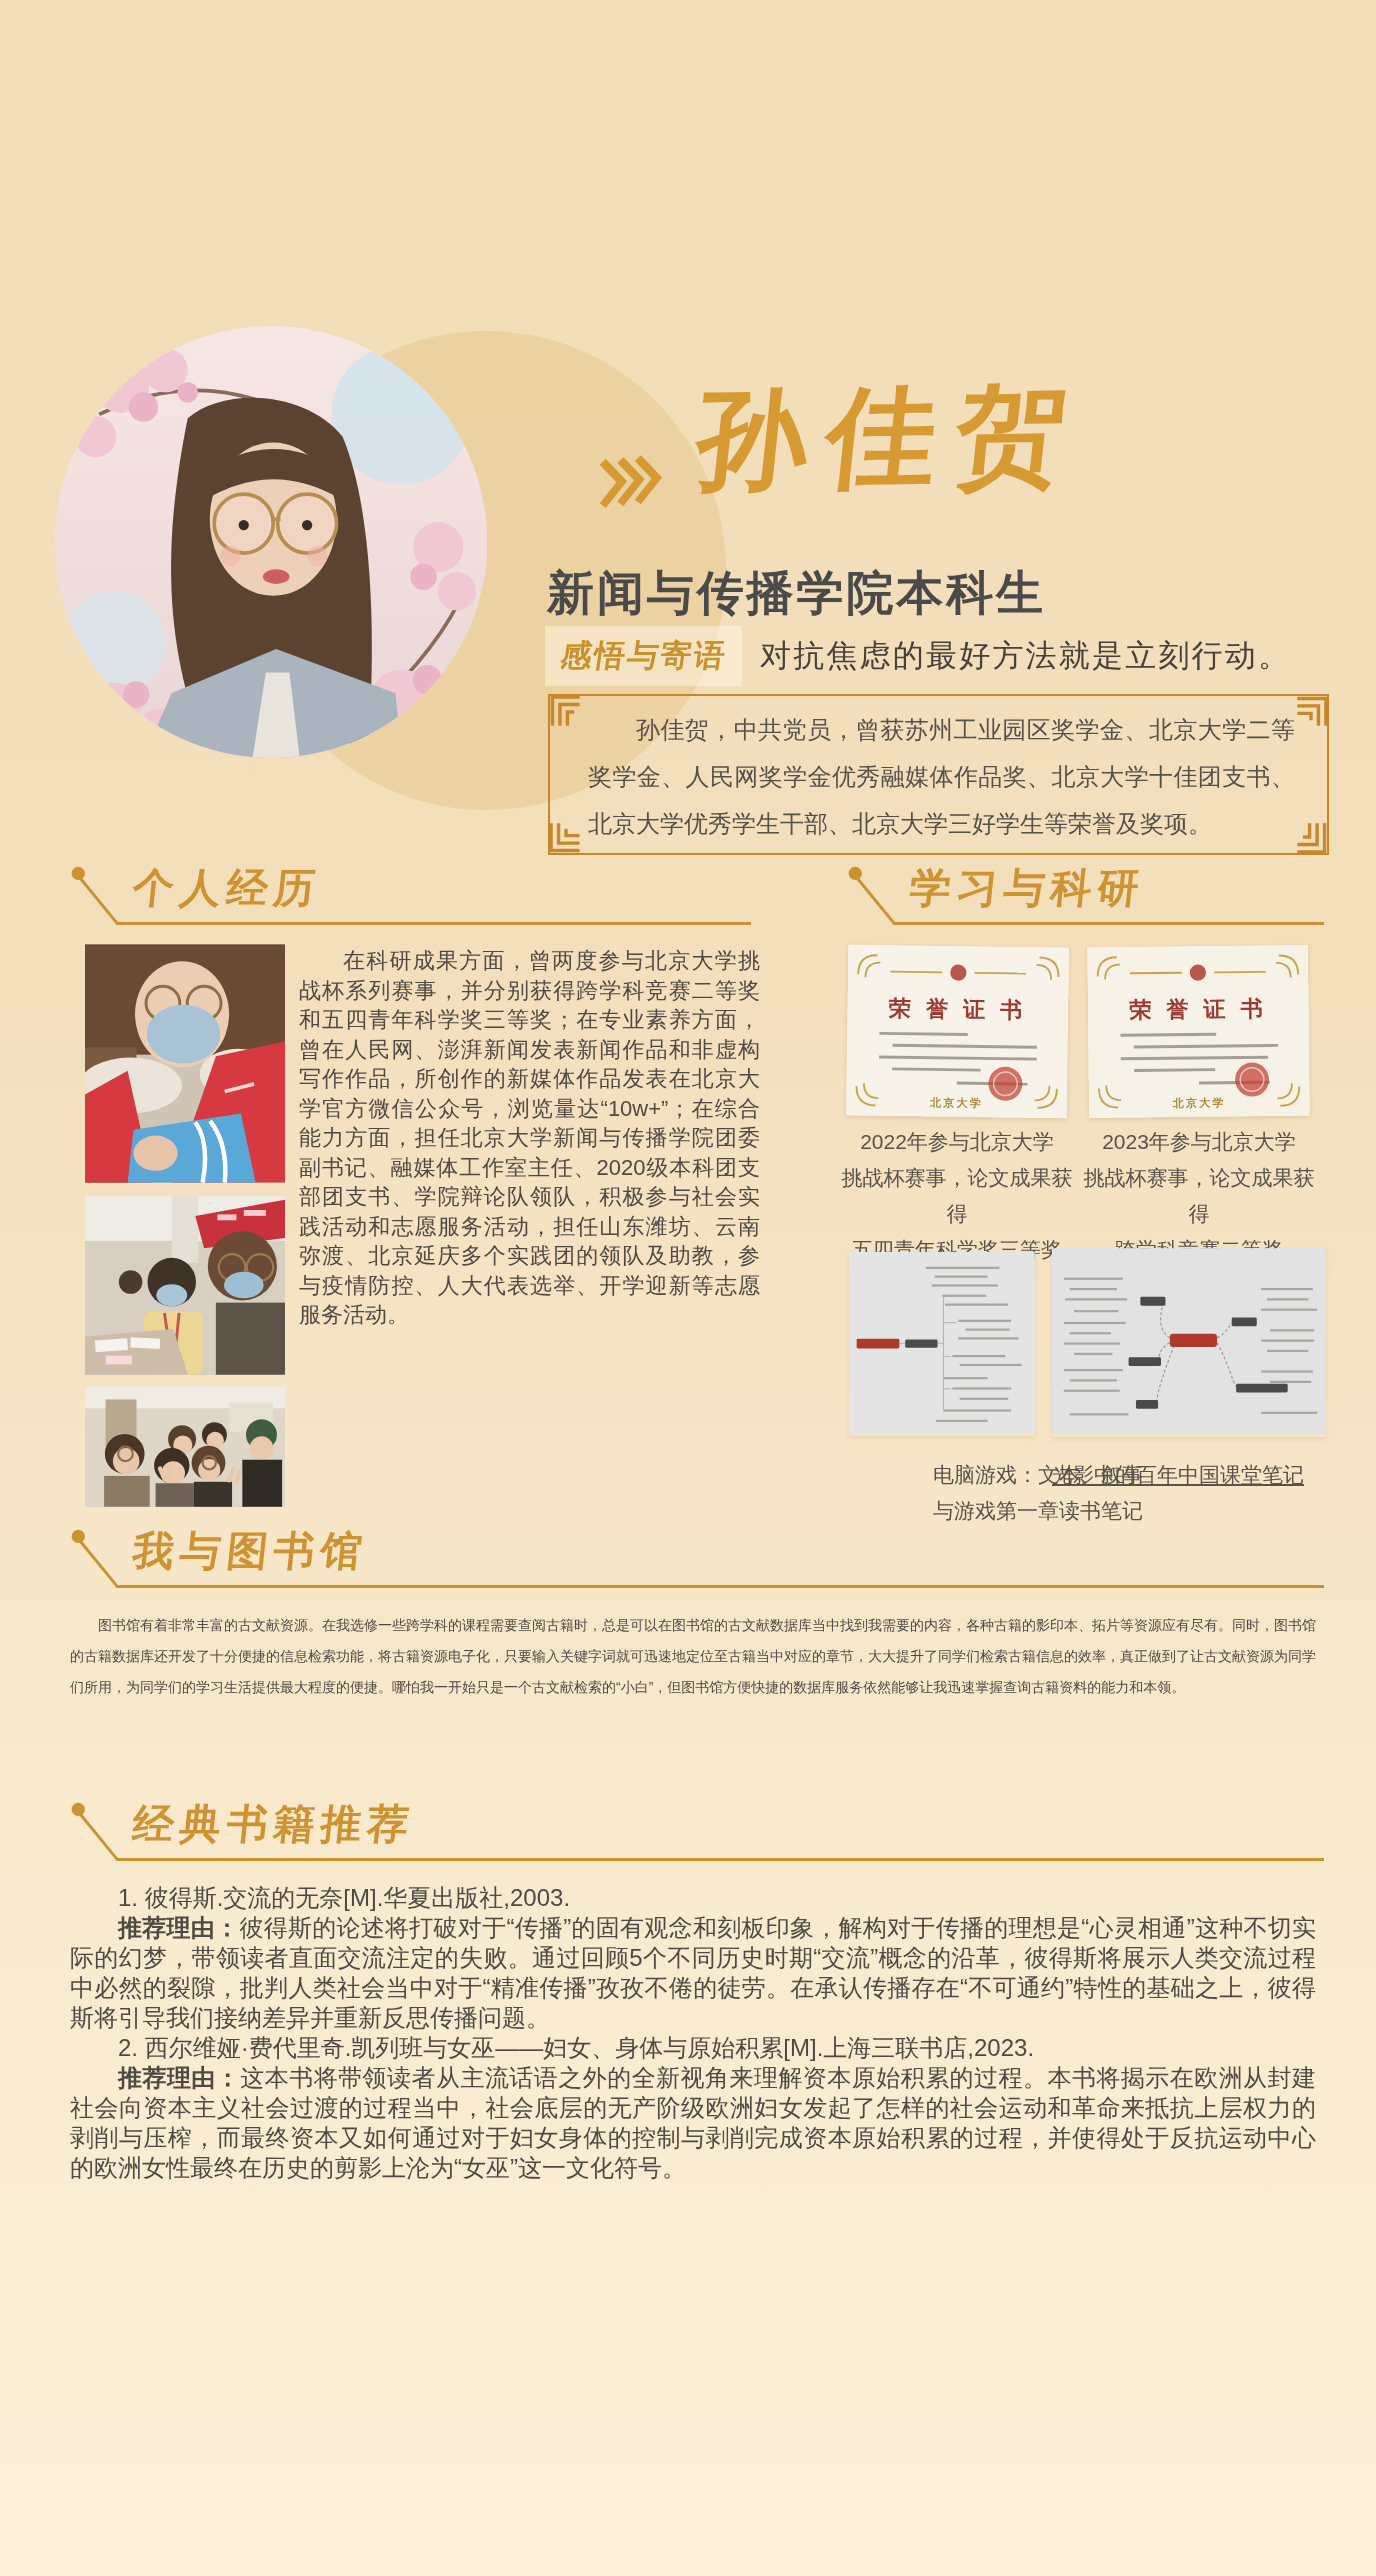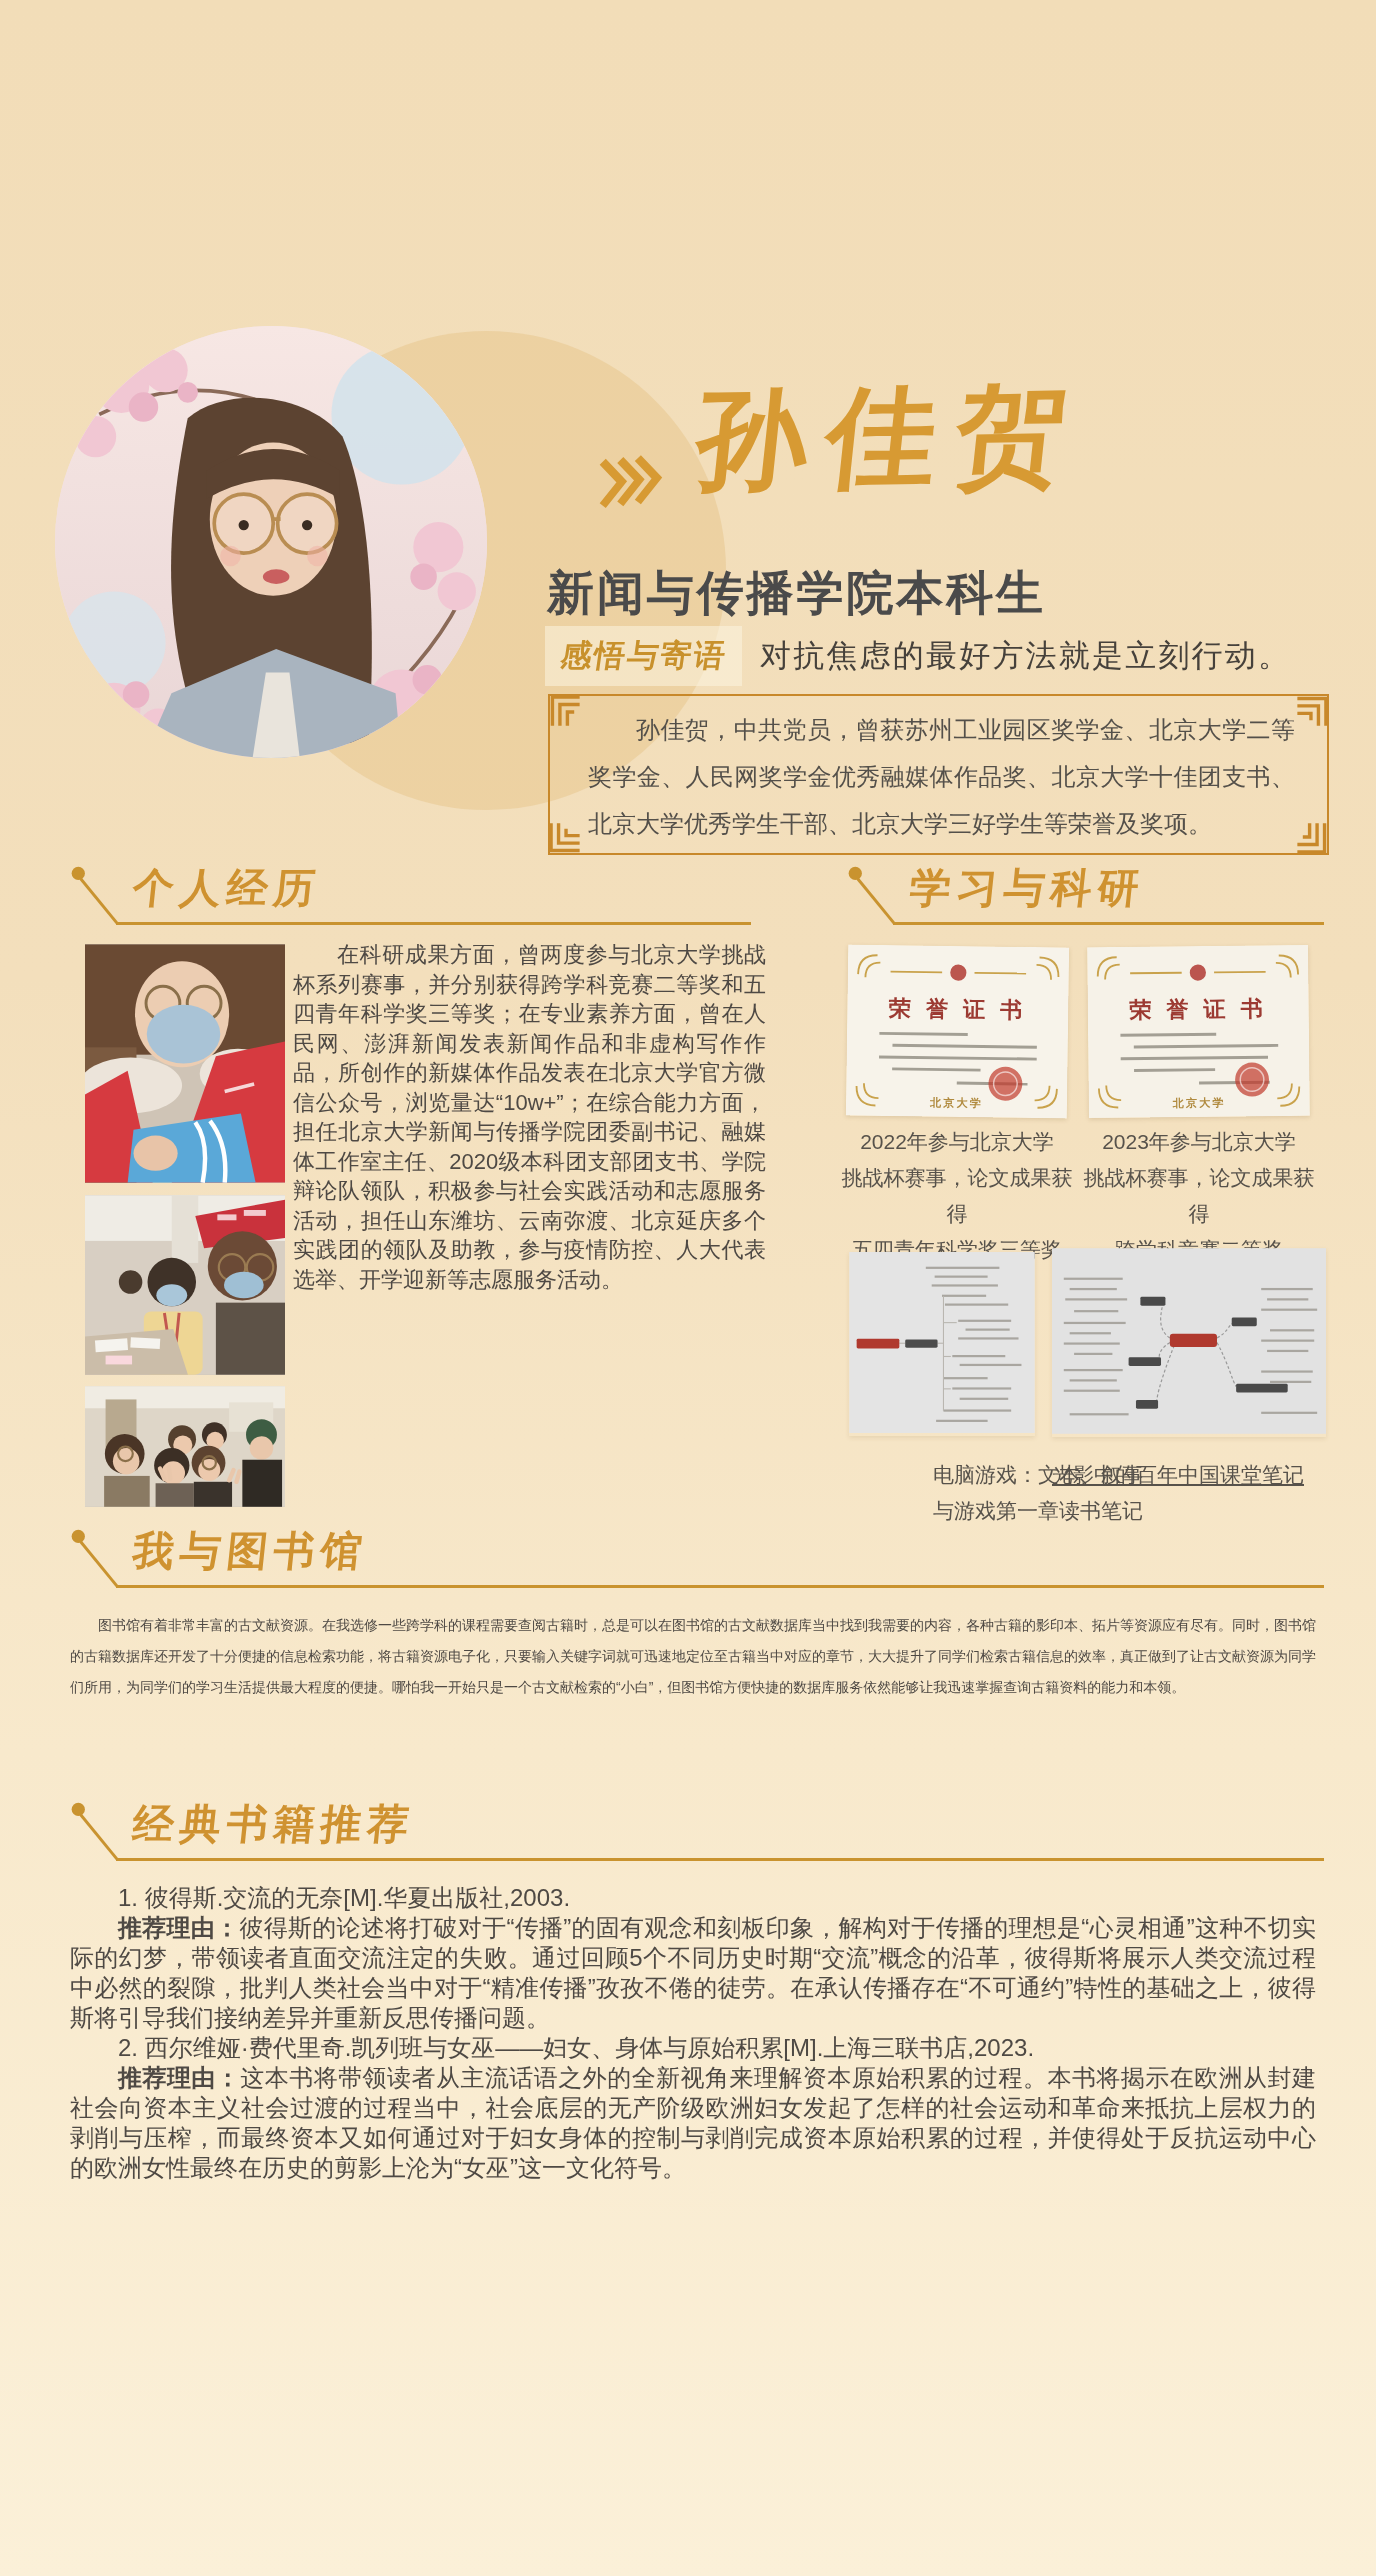--- a/index.html
+++ b/index.html
@@ -31,21 +31,21 @@
   .corner{position:absolute;width:34px;height:34px;}
   
   .sec-head{position:absolute;height:63px;}
   .sec-line{position:absolute;left:46px;right:0;top:56px;height:2.9px;background:#c9932f;}
   .sec-marker{position:absolute;left:0;top:0;}
   .sec-title{position:absolute;left:63px;top:1.5px;font-family:"DejaVu Serif","Liberation Serif",serif;
              font-weight:bold;font-size:41px;color:#cf9230;letter-spacing:5.9px;transform:skewX(-6deg);line-height:1;}
   
   .exp-photo{position:absolute;left:85px;width:200px;overflow:hidden;background:#cfc4b6;}
   .exp-text{left:293px;top:940px;width:473px;font-size:22px;line-height:29.5px;color:#4e4944;text-align:justify;}
-  .exp-para{margin:0;text-indent:2em;}
+  .exp-para{margin:6px;text-indent:2em;}
   .exp-list{margin:16px 0 0 0;padding:0;list-style:none;line-height:32px;}
   
   .cert{position:absolute;width:221px;height:171px;box-shadow:0 1.5px 4.4px rgba(120,90,40,.18);}
   .caption{position:absolute;font-size:21px;line-height:36px;color:#57524b;white-space:pre-line;}
   .mindmap{position:absolute;box-shadow:0 1.5px 4.4px rgba(120,90,40,.12);}
   
   .body-para{font-size:14px;line-height:32px;color:#4e4944;text-align:justify;text-indent:2em;margin:0;}
   .books p{margin:0;}
   .reason-label{font-weight:bold;}
 </style>

